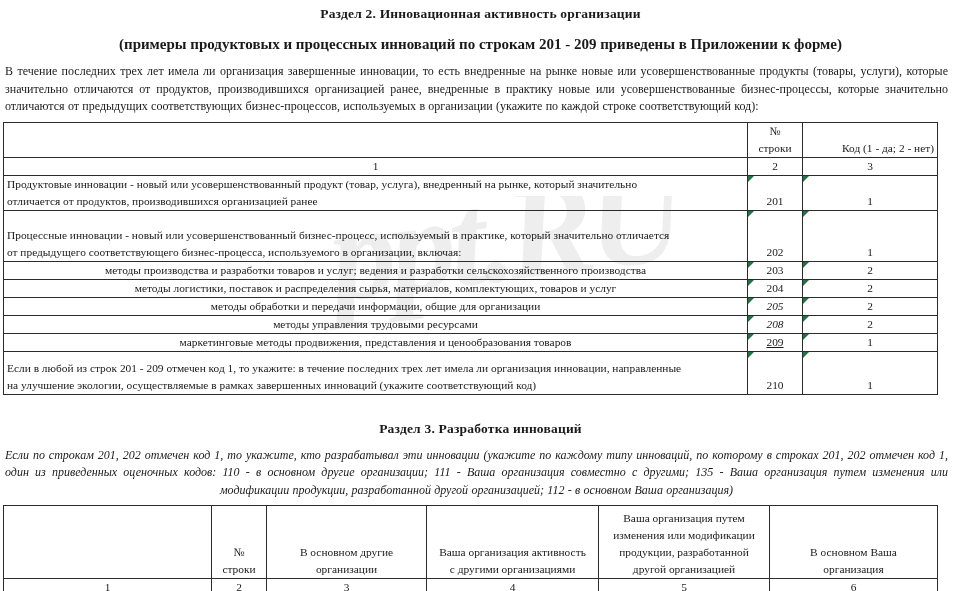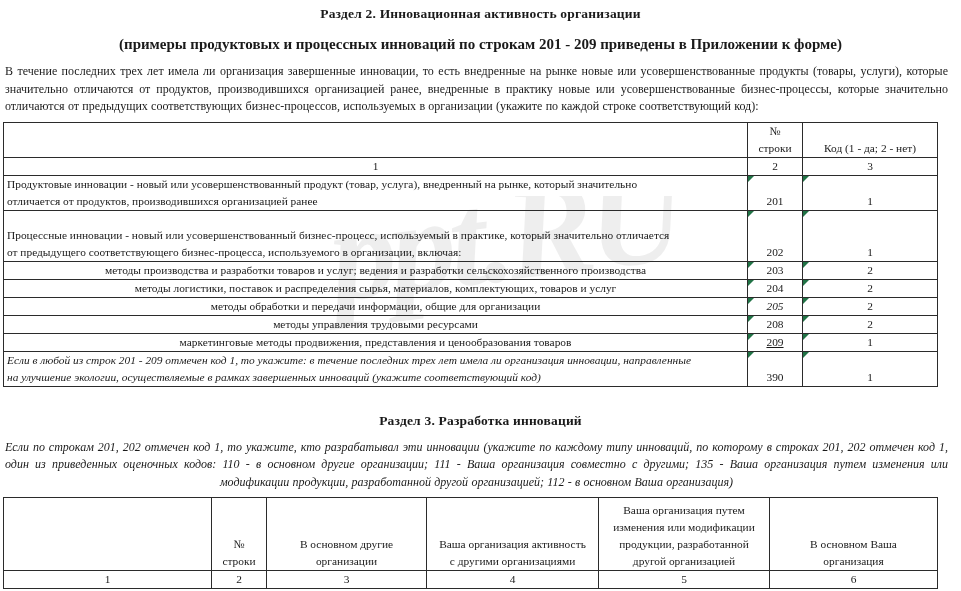--- a/index.html
+++ b/index.html
@@ -109,21 +109,21 @@
     position: absolute;
     left: 0;
     top: 0;
     width: 0;
     height: 0;
     border-top: 6px solid #217346;
     border-right: 6px solid transparent;
   }
 
   .hdr-multi { text-align: center; vertical-align: top; padding-top: 3px; line-height: 15.5px; }
-  .hdr-mid   { text-align: center; vertical-align: middle; line-height: 15.5px; }
+  .hdr-mid   { text-align: right; vertical-align: middle; line-height: 15.5px; }
   .spacer-20 { height: 20px; }
 </style>
 </head>
 <body>
 
 <div id="watermark">
   <div class="wm-text">ppt.RU</div>
 </div>
 
 <div class="page">
@@ -175,31 +175,31 @@
           <td class="c-num flag" style="vertical-align: bottom;">204</td>
           <td class="c-num flag" style="vertical-align: bottom;">2</td>
         </tr>
         <tr>
           <td class="c-indent" style="height: 17px; vertical-align: middle;">методы обработки и передачи информации, общие для организации</td>
           <td class="c-num flag" style="vertical-align: bottom; font-style: italic;">205</td>
           <td class="c-num flag" style="vertical-align: bottom;">2</td>
         </tr>
         <tr>
           <td class="c-indent" style="height: 17px; vertical-align: middle;">методы управления трудовыми ресурсами</td>
-          <td class="c-num flag" style="vertical-align: bottom;">208</td>
+          <td class="c-num flag" style="vertical-align: bottom; font-style: italic;">208</td>
           <td class="c-num flag" style="vertical-align: bottom;">2</td>
         </tr>
         <tr>
           <td class="c-indent" style="height: 17px; vertical-align: middle;">маркетинговые методы продвижения, представления и ценообразования товаров</td>
           <td class="c-num flag" style="vertical-align: bottom; text-decoration: underline;">209</td>
           <td class="c-num flag" style="vertical-align: bottom;">1</td>
         </tr>
         <tr>
-          <td class="c-left" style="height: 34px; vertical-align: top; padding-top: 0px; font-style: italic;"><span>Если в любой из строк 201 - 209 отмечен код 1, то укажите: в течение последних трех лет имела ли организация инновации, направленные</span><br><span>на улучшение экологии, осуществляемые в рамках завершенных инноваций (укажите соответствующий код)</span></td>
-          <td class="c-num flag" style="vertical-align: bottom;">390</td>
+          <td class="c-left" style="height: 34px; vertical-align: top; padding-top: 8px;"><span>Если в любой из строк 201 - 209 отмечен код 1, то укажите: в течение последних трех лет имела ли организация инновации, направленные</span><br><span>на улучшение экологии, осуществляемые в рамках завершенных инноваций (укажите соответствующий код)</span></td>
+          <td class="c-num flag" style="vertical-align: bottom;">210</td>
           <td class="c-num flag" style="vertical-align: bottom;">1</td>
         </tr>
       </tbody>
   </table>
 
   <div class="spacer-20"></div>
 
   <div class="sec-title">Раздел 3. Разработка инноваций</div>
   <p class="intro intro-centered-last">Если по строкам 201, 202  отмечен код 1, то укажите, кто разрабатывал эти инновации (укажите по каждому типу инноваций, по которому в строках 201, 202 отмечен код 1, один из приведенных оценочных кодов: 110 - в основном другие организации; 111 - Ваша организация совместно с другими; 135 - Ваша организация путем изменения или модификации продукции, разработанной другой организацией; 112 - в основном Ваша организация)</p>
 

